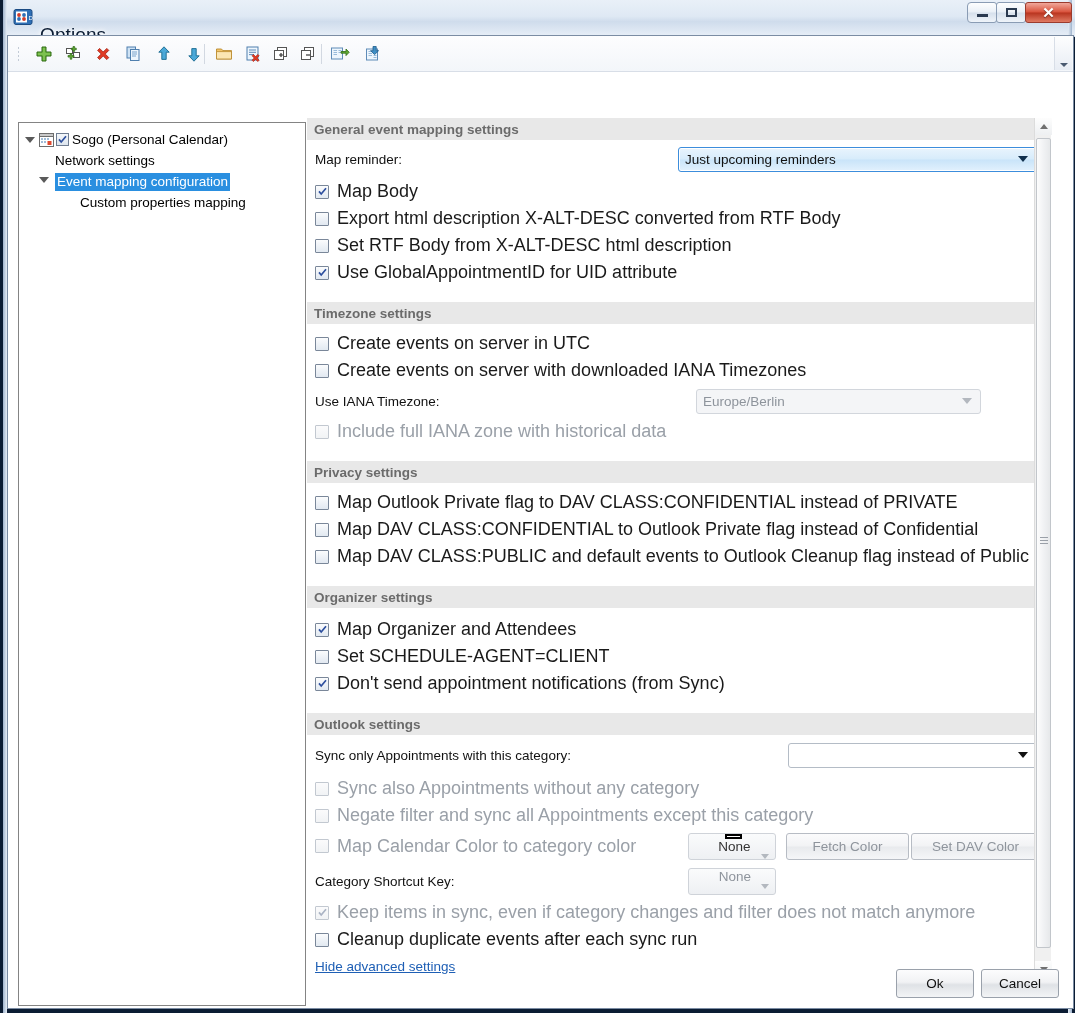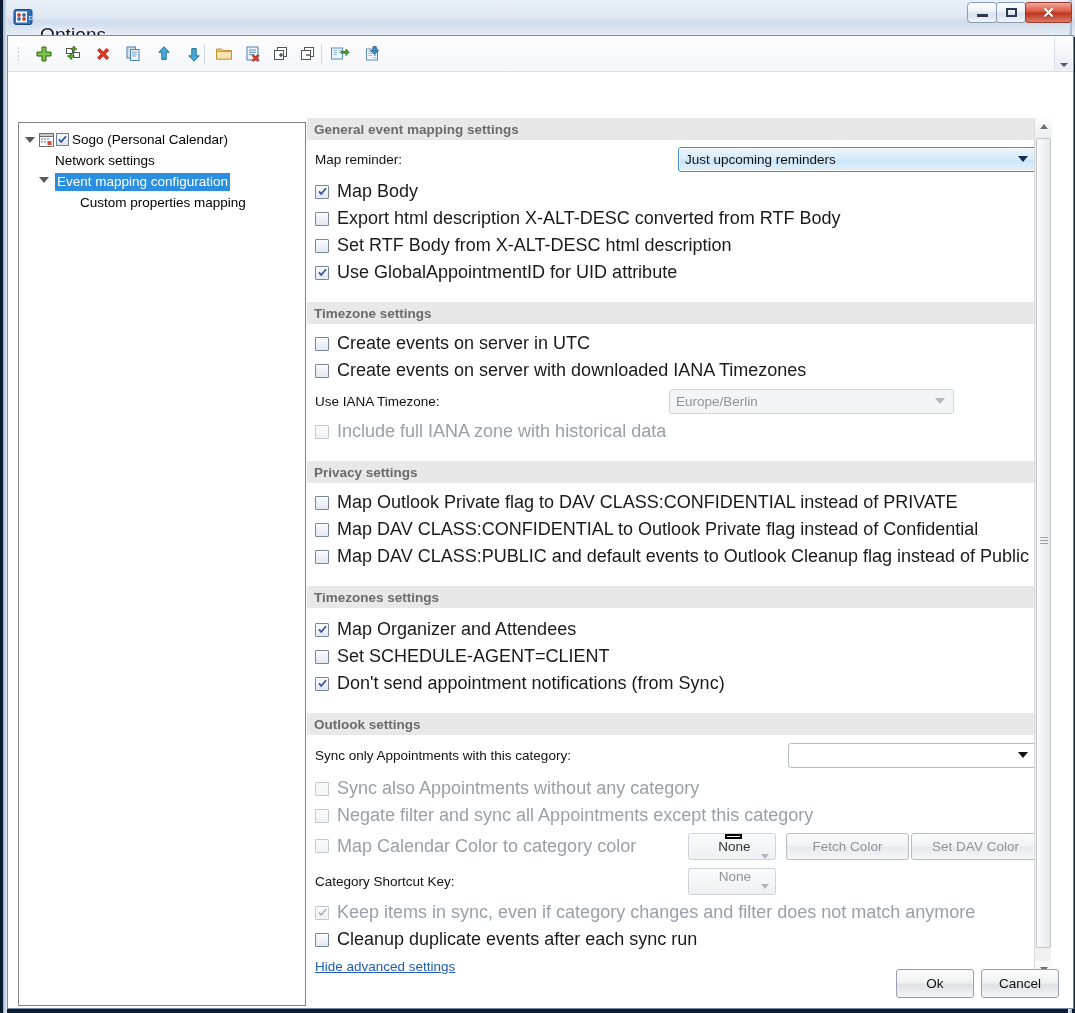--- a/index.html
+++ b/index.html
@@ -401,21 +401,21 @@
       <div class="cbrow" style="margin-top:6px">
         <span class="chk"></span>
         <span class="lbl">Create events on server in UTC</span>
       </div>
       <div class="cbrow">
         <span class="chk"></span>
         <span class="lbl">Create events on server with downloaded IANA Timezones</span>
       </div>
       <div class="row" style="height:34px">
         <span class="fieldlabel">Use IANA Timezone:</span>
-        <span class="combo disabled" style="position:absolute;left:362px;width:285px;text-align:center;">
+        <span class="combo disabled" style="position:absolute;left:389px;width:285px;text-align:center;">
           <span>Europe/Berlin</span>
           <span class="caret"></span>
         </span>
       </div>
       <div class="cbrow">
         <span class="chk dis"></span>
         <span class="lbl dis">Include full IANA zone with historical data</span>
       </div>
 
       <div class="sec-head" style="margin-top:16px">Privacy settings</div>
@@ -425,21 +425,21 @@
       </div>
       <div class="cbrow">
         <span class="chk"></span>
         <span class="lbl">Map DAV CLASS:CONFIDENTIAL to Outlook Private flag instead of Confidential</span>
       </div>
       <div class="cbrow">
         <span class="chk"></span>
         <span class="lbl">Map DAV CLASS:PUBLIC and default events to Outlook Cleanup flag instead of Public</span>
       </div>
 
-      <div class="sec-head" style="margin-top:16px">Timezones settings</div>
+      <div class="sec-head" style="margin-top:16px">Organizer settings</div>
       <div class="cbrow" style="margin-top:8px">
         <span class="chk">
           <svg width="9" height="9" viewBox="0 0 9 9">
               <path d="M1 4.4l2.2 2.6L8 1.2" stroke="#2d4f9e" stroke-width="1.7" fill="none"></path>
             </svg>
         </span>
         <span class="lbl">Map Organizer and Attendees</span>
       </div>
       <div class="cbrow">
         <span class="chk"></span>

